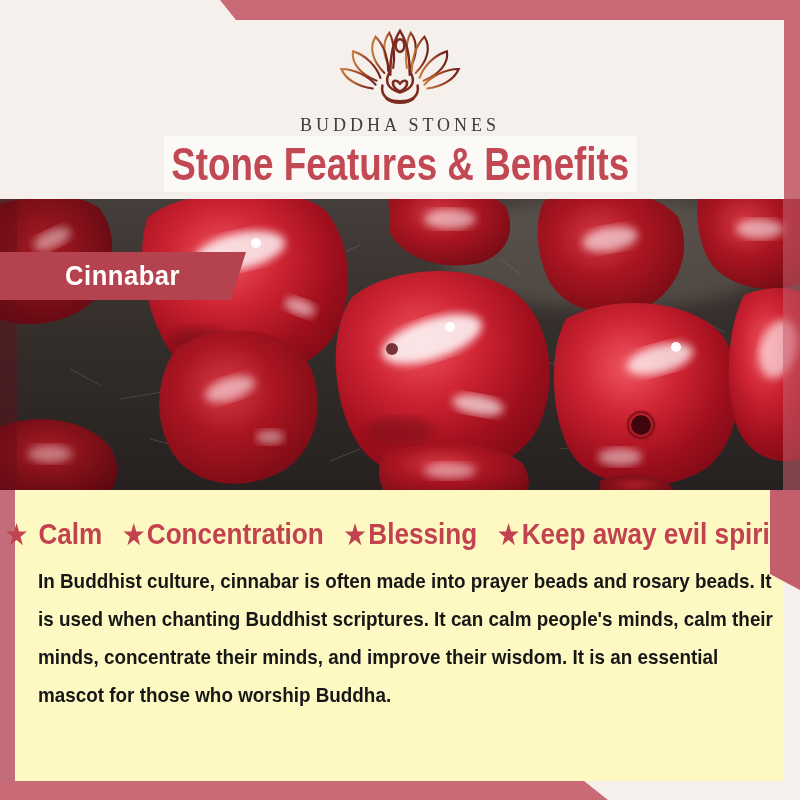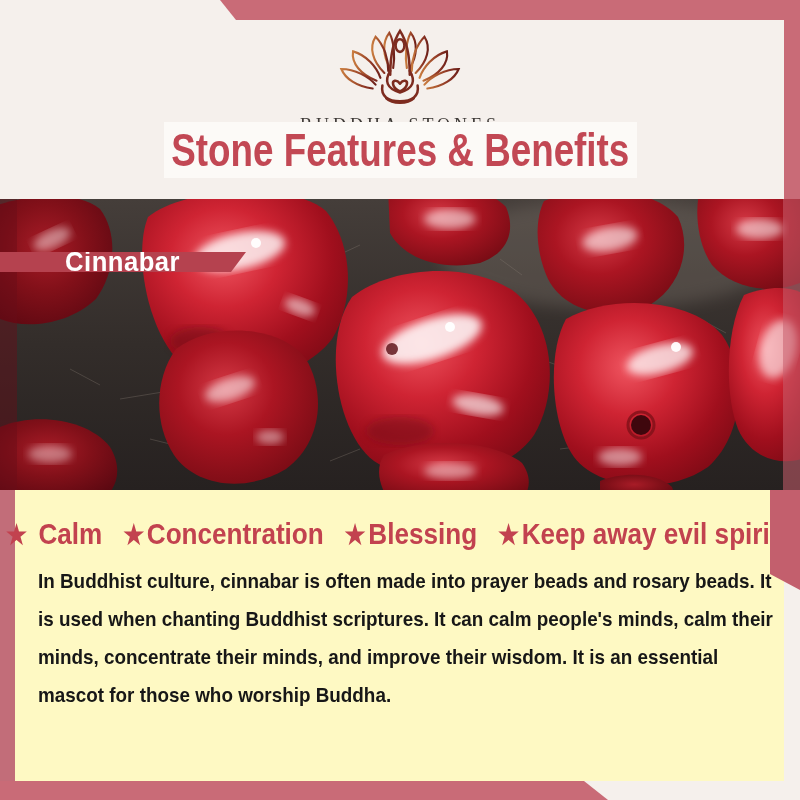--- a/index.html
+++ b/index.html
@@ -20,29 +20,29 @@
   .ribbon-tail{position:absolute;left:770px;top:490px;width:30px;height:100px;background:#c35f6d;
               clip-path:polygon(0 0,100% 0,100% 100%,0 84%);z-index:6;}
 
   
   .brand{position:absolute;left:0;top:24px;width:800px;text-align:center;z-index:2;}
   .lotus{display:block;margin:0 auto;}
   .brand-name{margin-top:3px;font-family:"Liberation Serif",serif;font-size:18px;
               letter-spacing:4px;color:#3e3a37;}
 
   
-  .title-banner{position:absolute;left:164px;top:122px;width:473px;height:56px;background:#fcfaf7;
+  .title-banner{position:absolute;left:164px;top:136px;width:473px;height:56px;background:#fcfaf7;
               display:flex;align-items:center;justify-content:center;z-index:2;}
   .title-text{font-size:46px;font-weight:bold;color:#c24854;transform:scaleX(.8);
               white-space:nowrap;letter-spacing:0px;}
 
   
   .photo{position:absolute;left:0;top:199px;width:800px;height:291px;background:#332d2a;z-index:3;}
   .photo svg{display:block;}
-  .stone-label{position:absolute;left:0;top:252px;width:246px;height:20px;background:#b5424f;
+  .stone-label{position:absolute;left:0;top:252px;width:246px;height:48px;background:#b5424f;
               clip-path:polygon(0 0,100% 0,calc(100% - 15px) 100%,0 100%);
               display:flex;align-items:center;justify-content:center;z-index:5;}
   .stone-label span{font-size:27px;font-weight:bold;color:#ffffff;transform:scaleX(.95);
               letter-spacing:.5px;}
 
   
   .content{position:absolute;left:15px;top:490px;width:769px;height:291px;background:#fef9c3;z-index:2;}
   .features{margin-top:27px;display:flex;justify-content:center;align-items:center;
               white-space:nowrap;transform:scaleX(.87);transform-origin:center;}
   .feature{font-size:30px;font-weight:bold;color:#c2424f;margin:0 12px;}

